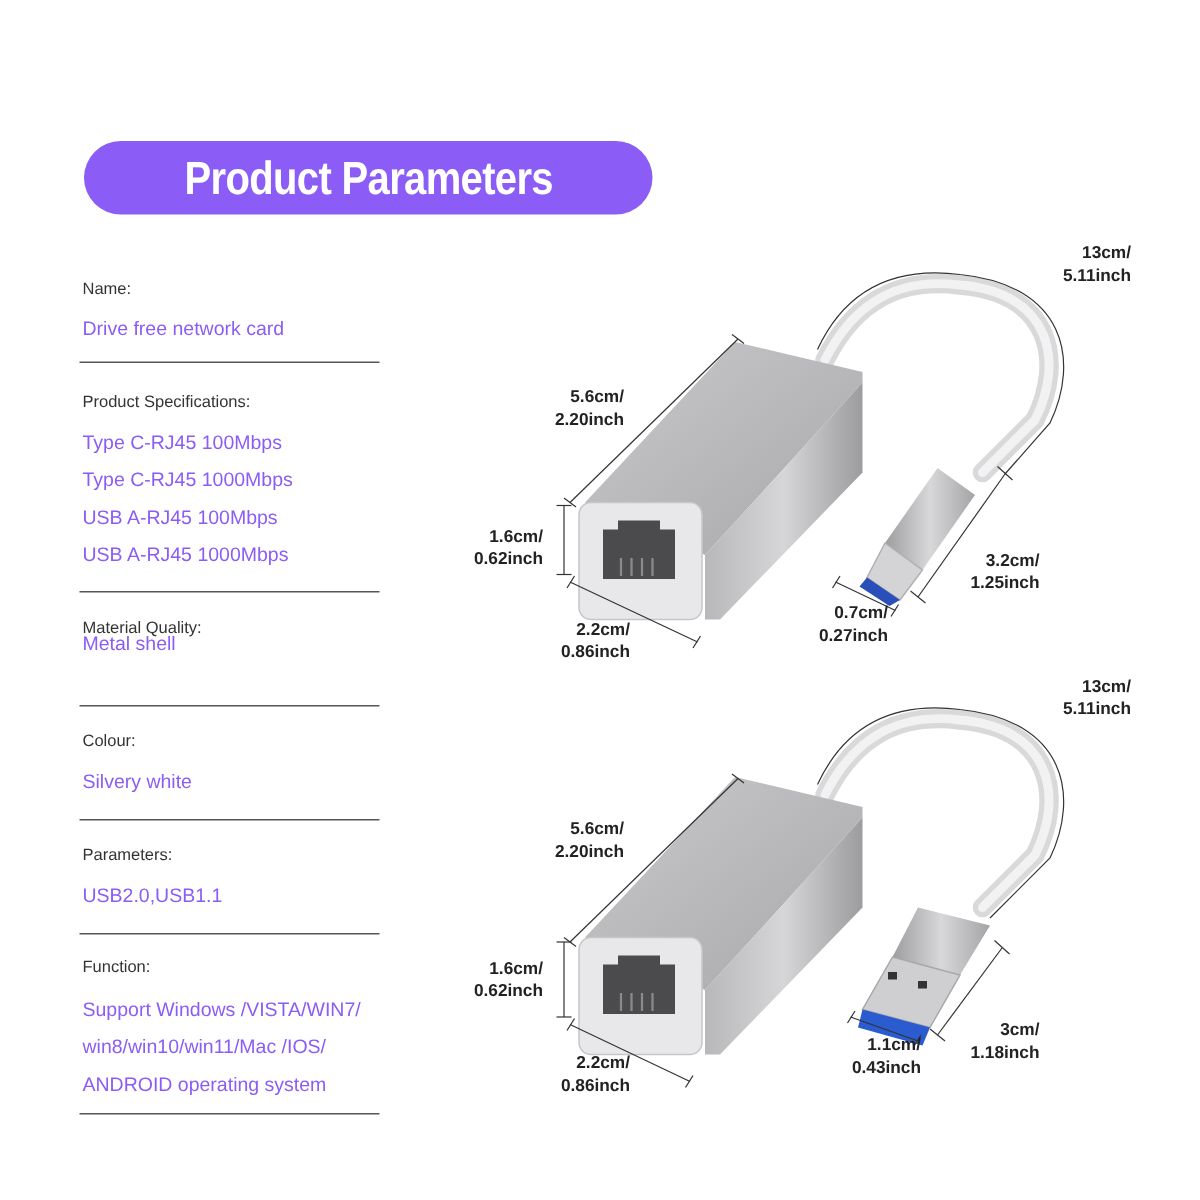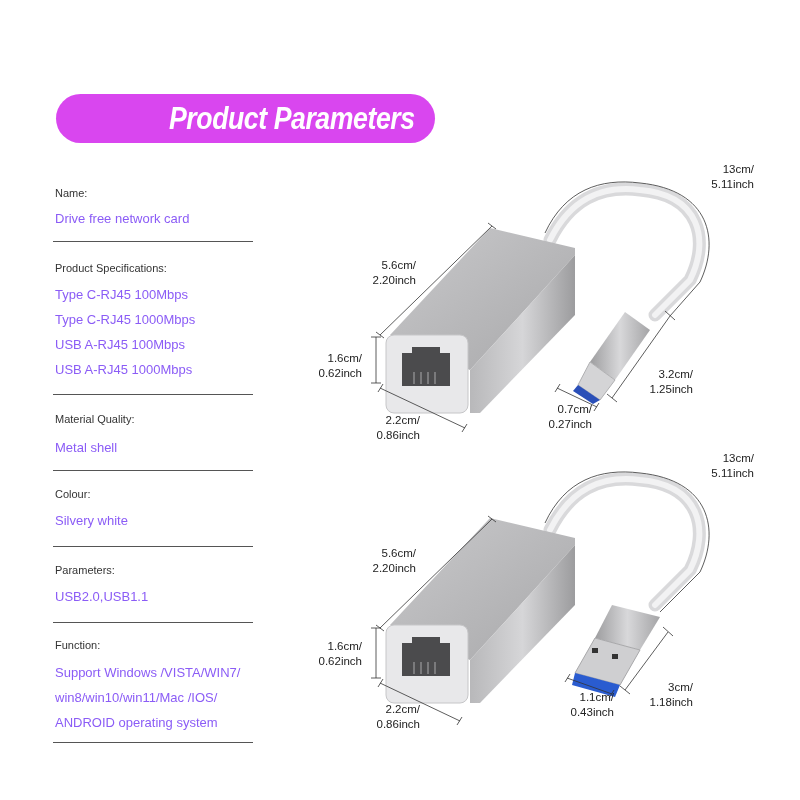--- a/index.html
+++ b/index.html
@@ -1,23 +1,23 @@
 <!DOCTYPE html>
 <html><head>
 <meta charset="utf-8">
 <style>
   html,body{margin:0;padding:0;background:#fff;}
   body{width:800px;height:800px;position:relative;overflow:hidden;font-family:"Liberation Sans",sans-serif;color:#111;}
-  .title-pill{position:absolute;left:56px;top:94px;width:379px;height:49px;border-radius:25px;background:#d946ef;display:flex;align-items:center;justify-content:flex-end;font-style:italic;}
+  .title-pill{position:absolute;left:56px;top:94px;width:379px;height:49px;border-radius:25px;background:#8b5cf6;display:flex;align-items:center;justify-content:center;}
   .title-pill span{color:#fff;font-family:"Liberation Sans",sans-serif;font-weight:bold;font-size:31px;letter-spacing:-0.5px;transform:scaleX(0.86);display:inline-block;}
   .lbl{position:absolute;left:55px;font-size:11px;color:#333;white-space:nowrap;}
   .val{position:absolute;left:55px;font-size:13px;color:#8b5cf6;white-space:nowrap;}
   .div{position:absolute;left:53px;width:200px;height:1px;background:#555;}
   svg.diagram{position:absolute;left:0;top:0;}
-  .dim{position:absolute;font-size:11.5px;color:#222;text-align:right;line-height:15px;white-space:nowrap;}
+  .dim{position:absolute;font-size:11.5px;color:#222;text-align:right;line-height:15px;white-space:nowrap;font-weight:bold;}
 </style>
 </head>
 <body>
 
 <div class="title-pill">
   <span>Product Parameters</span>
 </div>
 
 <div>
   <div class="lbl" style="top:187px">Name:</div>
@@ -25,21 +25,21 @@
   <div class="div" style="top:241px"></div>
 
   <div class="lbl" style="top:262px">Product Specifications:</div>
   <div class="val" style="top:287px">Type C-RJ45  100Mbps</div>
   <div class="val" style="top:312px">Type C-RJ45  1000Mbps</div>
   <div class="val" style="top:337px">USB A-RJ45  100Mbps</div>
   <div class="val" style="top:362px">USB A-RJ45  1000Mbps</div>
   <div class="div" style="top:394px"></div>
 
   <div class="lbl" style="top:413px">Material Quality:</div>
-  <div class="val" style="top:440px">Metal shell</div>
+  <div class="val" style="top:421px">Metal shell</div>
   <div class="div" style="top:470px"></div>
 
   <div class="lbl" style="top:488px">Colour:</div>
   <div class="val" style="top:513px">Silvery white</div>
   <div class="div" style="top:546px"></div>
 
   <div class="lbl" style="top:564px">Parameters:</div>
   <div class="val" style="top:589px">USB2.0,USB1.1</div>
   <div class="div" style="top:622px"></div>
 

